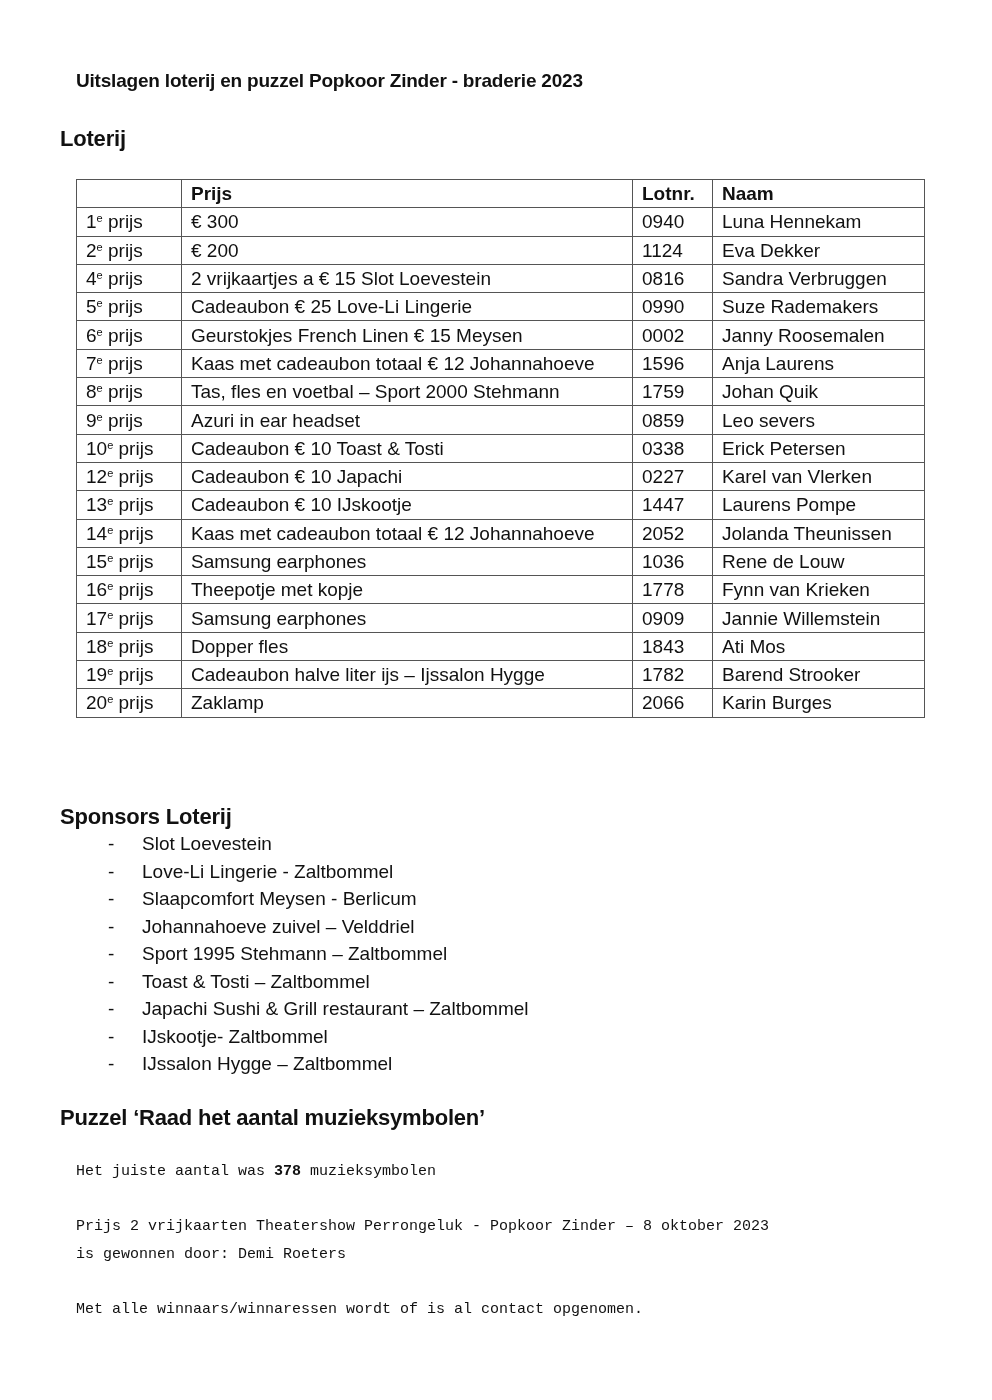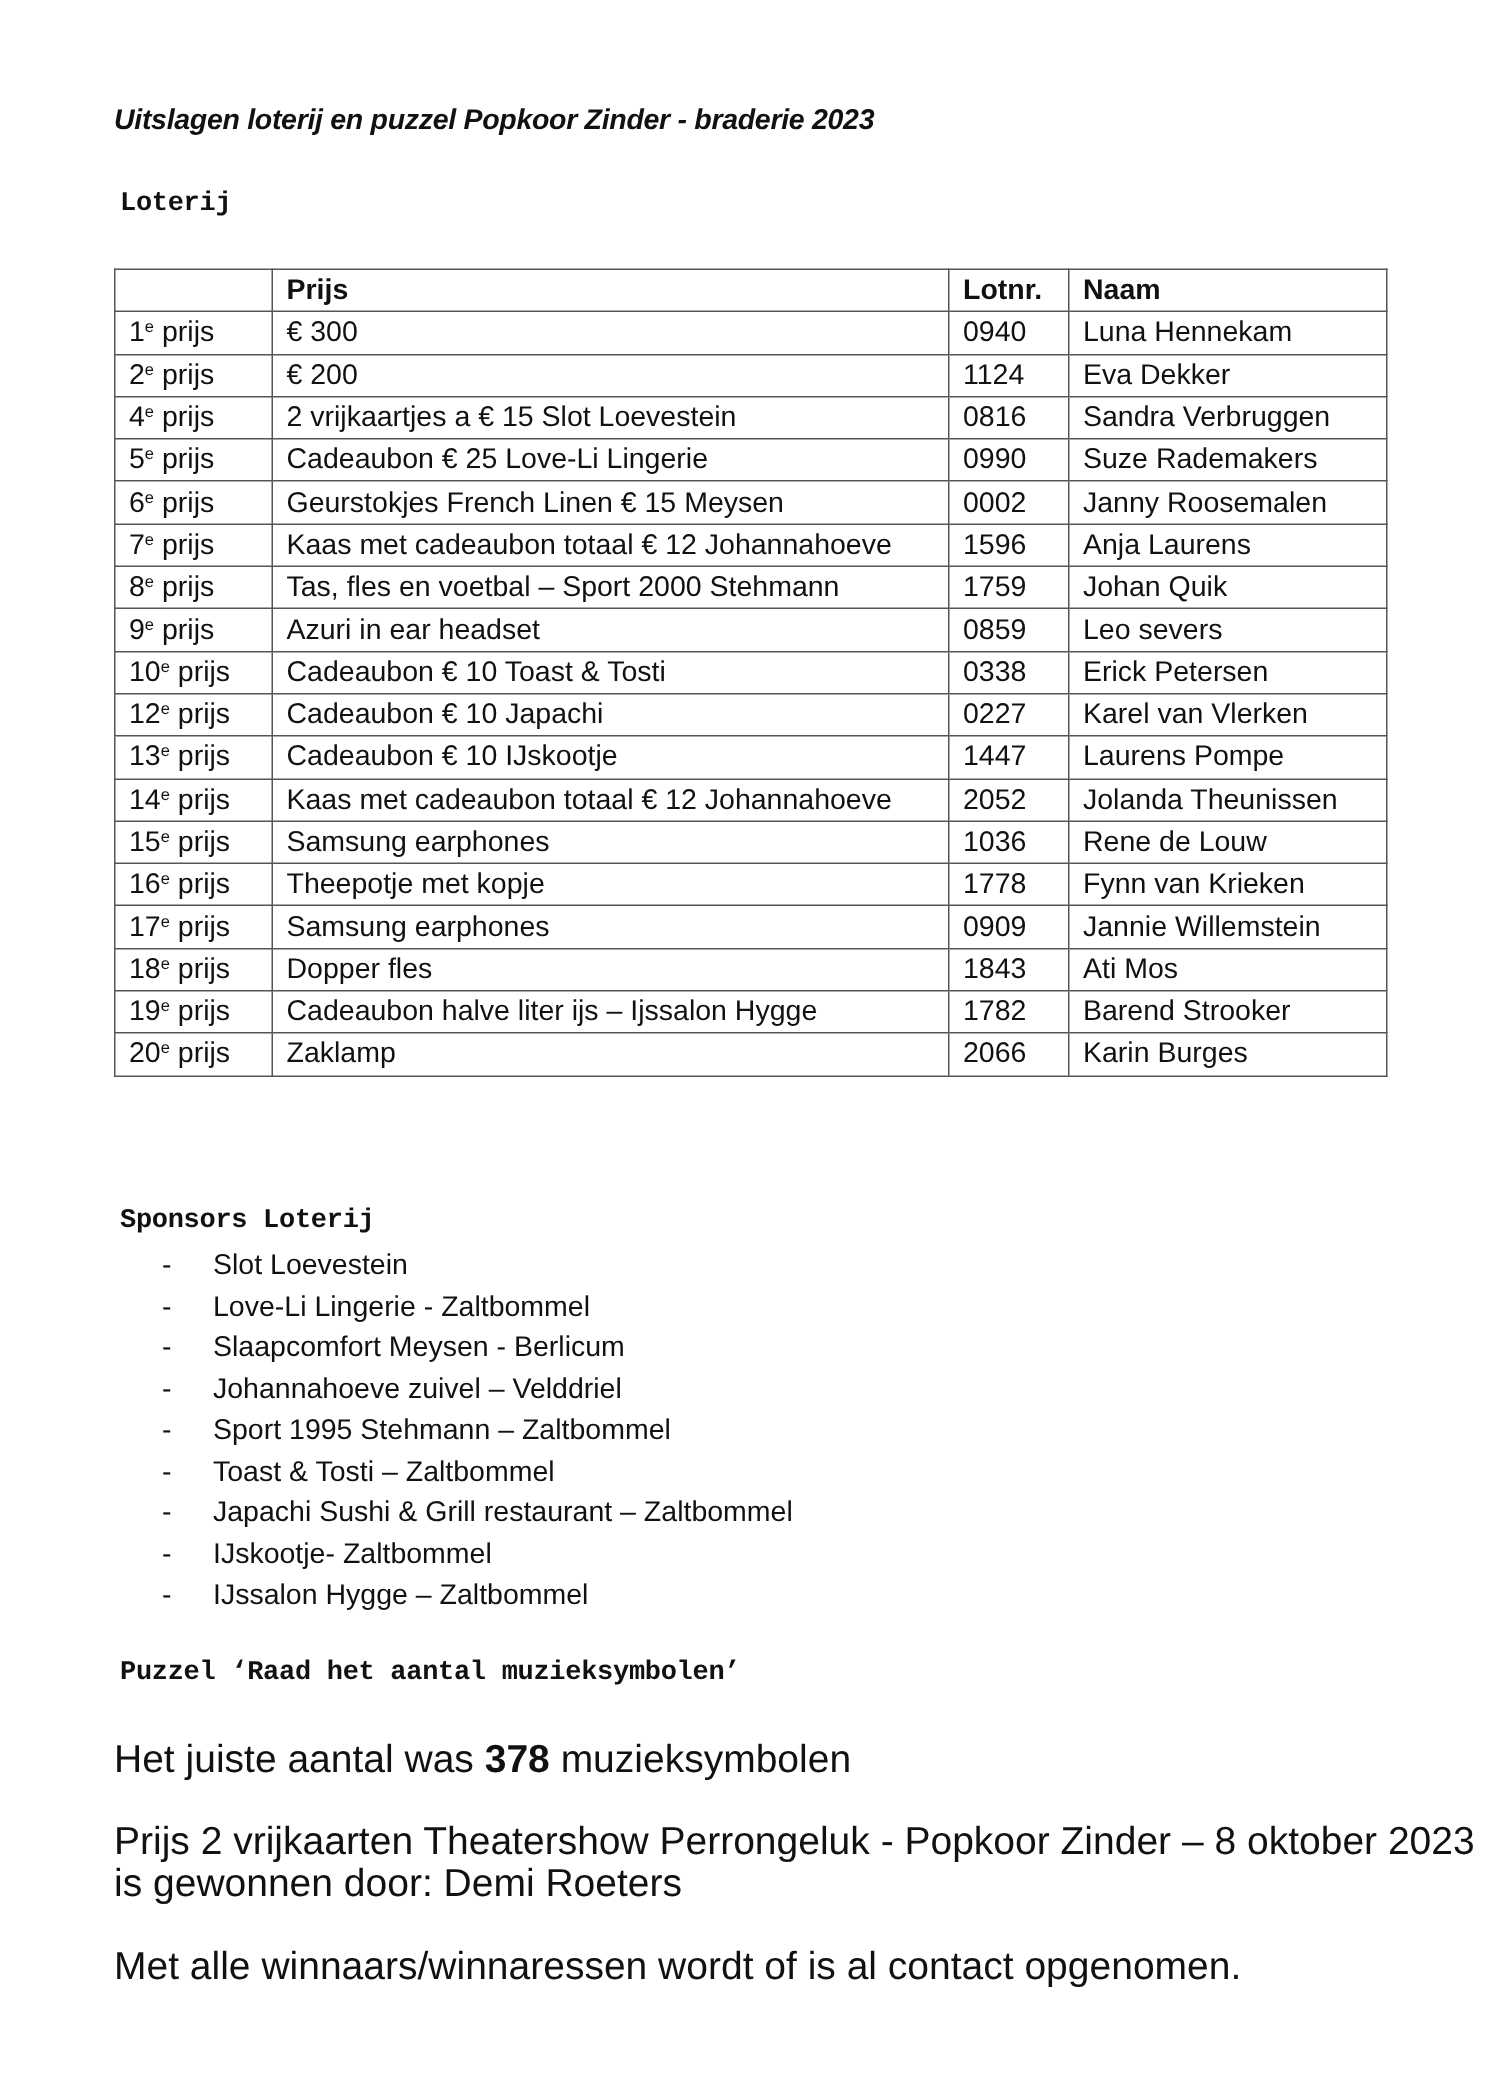--- a/index.html
+++ b/index.html
@@ -4,25 +4,25 @@
   <style>
     html, body { margin: 0; padding: 0; background: #ffffff; }
     body {
       width: 992px; height: 1400px; position: relative; overflow: hidden;
       font-family: "Liberation Sans", "DejaVu Sans", sans-serif;
       color: #111111;
     }
     .page { position: absolute; left: 0; top: 0; width: 992px; height: 1400px; }
     .title {
       position: absolute; left: 76px; top: 70px;
-      font-size: 19px; font-weight: bold; letter-spacing: -0.2px; font-style: italic;
+      font-size: 19px; font-weight: bold; letter-spacing: -0.2px;
     }
     .section-heading {
-      position: absolute; left: 80px;
-      font-size: 18px; font-weight: bold; letter-spacing: -0.2px; font-family: Liberation Mono, monospace;
+      position: absolute; left: 60px;
+      font-size: 22px; font-weight: bold; letter-spacing: -0.2px;
     }
     table.prizes {
       position: absolute; left: 76px; top: 179px;
       width: 848px; border-collapse: collapse; table-layout: fixed;
       font-size: 19px;
     }
     table.prizes td, table.prizes th {
       border: 1px solid #555555; height: 27.3px; padding: 0 0 0 9px;
       text-align: left; vertical-align: middle; white-space: nowrap;
       line-height: 27px;
@@ -32,21 +32,21 @@
     col.c-prize { width: 451px; }
     col.c-lot { width: 80px; }
     col.c-name { width: 212px; }
     .rank sup { font-size: 11px; vertical-align: top; position: relative; top: -3px; }
     ul.sponsors {
       position: absolute; left: 76px; top: 830px; margin: 0; padding: 0;
       list-style: none; font-size: 19px;
     }
     ul.sponsors li { height: 27.5px; line-height: 27.5px; position: relative; padding-left: 66px; }
     ul.sponsors li .dash { position: absolute; left: 32px; }
-    .para { position: absolute; left: 76px; font-size: 26px; line-height: 28px; }
+    .para { position: absolute; left: 76px; font-size: 15px; line-height: 28px; font-family: Liberation Mono, monospace; }
     .para b { font-weight: bold; }
   </style>
 </head>
 <body>
 
 <div class="page">
   <div class="title">Uitslagen loterij en puzzel Popkoor Zinder - braderie 2023</div>
 
   <div class="section-heading" style="top:126px;">Loterij</div>
 

